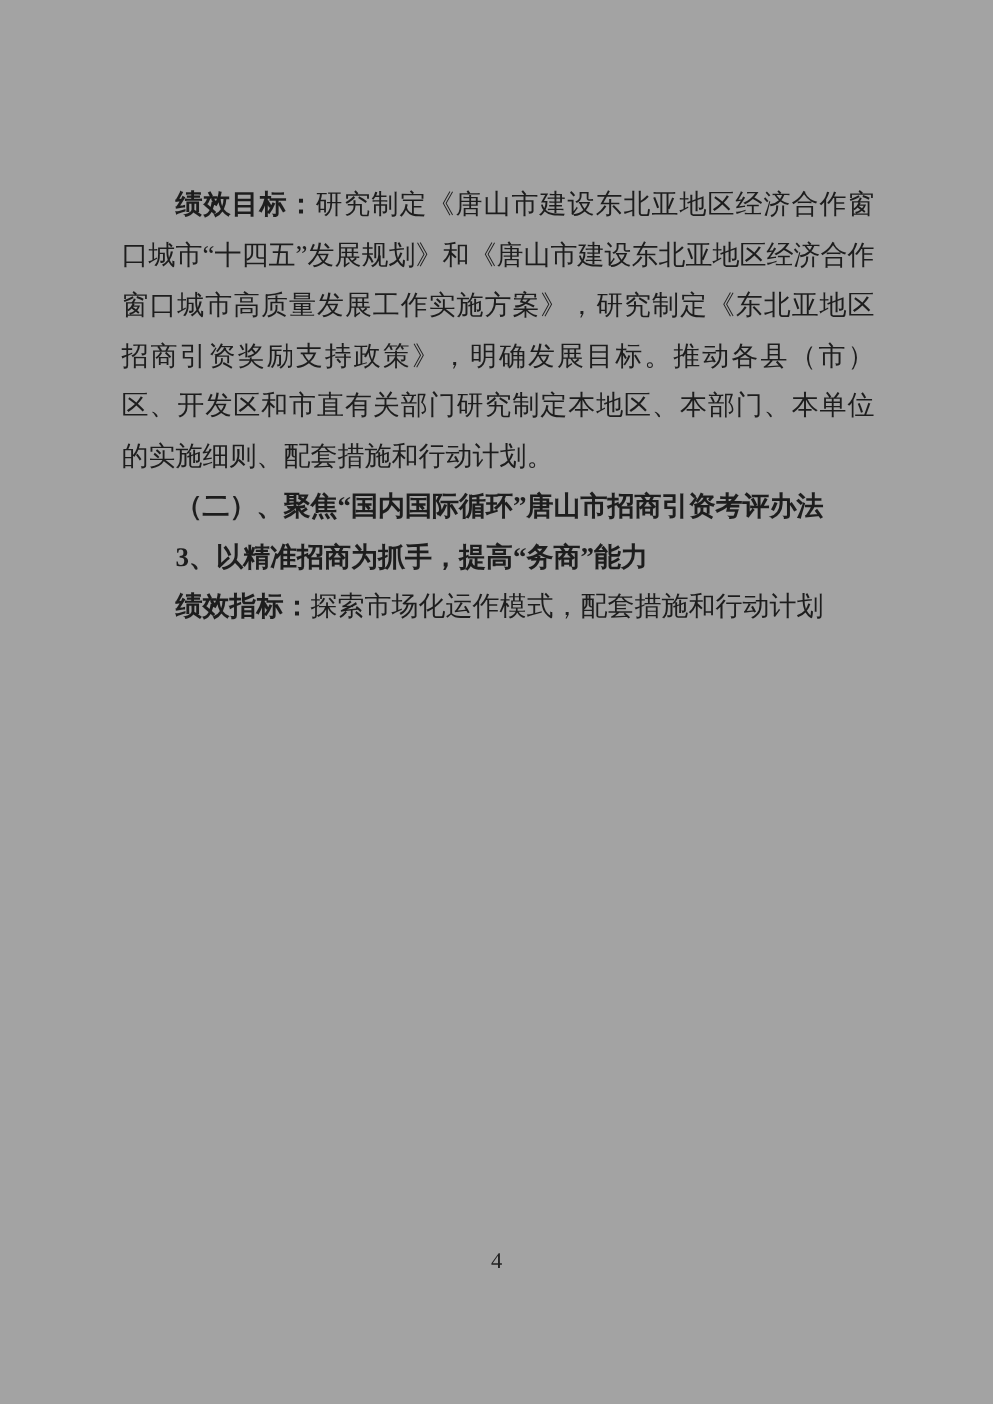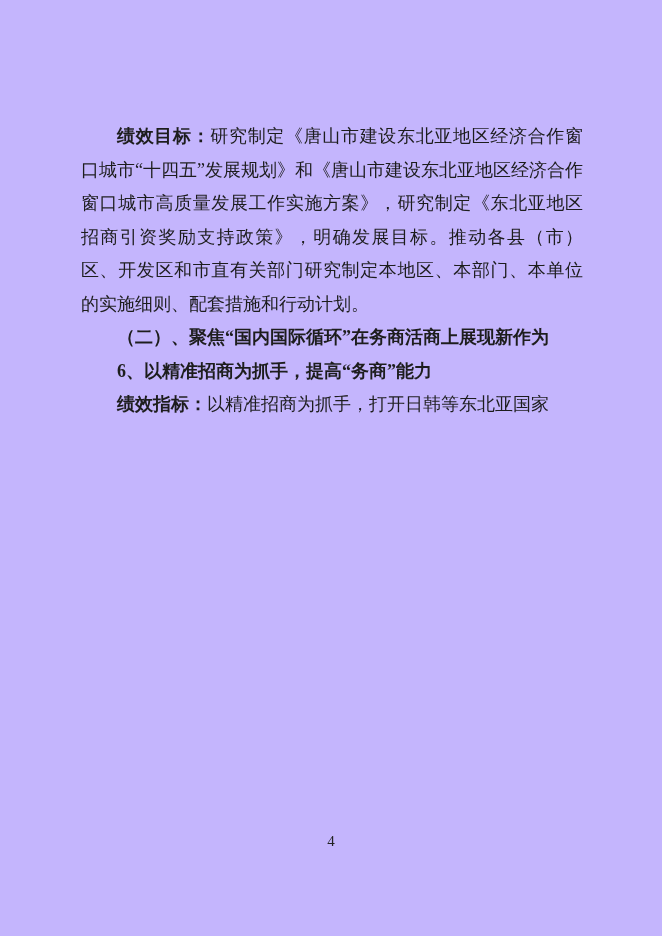--- a/index.html
+++ b/index.html
@@ -11,21 +11,21 @@
     width: 662px;
     height: 936px;
     position: relative;
     font-family: "Liberation Serif", "DejaVu Serif", serif;
     color: #1d1d1d;
     overflow: hidden;
   }
   .page {
     position: absolute;
     inset: 0;
-    background: #c4b5fd;
+    background: #a3a3a3;
   }
   .content {
     position: absolute;
     left: 81px;
     top: 120px;
     width: 502px;
   }
   .para {
     margin: 0;
     font-size: 18px;
@@ -62,24 +62,24 @@
 </head>
 <body>
 
 <div class="page">
 
   <div class="content">
 
     <p class="para"><span class="label">绩效目标：</span><span>研究制定《唐山市建设东北亚地区经济合作窗口城市“十四五”发展规划》和《唐山市建设东北亚地区经济合作窗口城市高质量发展工作实施方案》，研究制定《东北亚地区招商引资奖励支持政策》，明确发展目标。推动各县（市）区、开发区和市直有关部门研究制定本地区、本部门、本单位的实施细则、配套措施和行动计划。</span></p>
 
 
-    <p class="heading">（二）、聚焦“国内国际循环”在务商活商上展现新作为</p>
+    <p class="heading">（二）、聚焦“国内国际循环”唐山市招商引资考评办法</p>
 
-    <p class="heading">6、以精准招商为抓手，提高“务商”能力</p>
+    <p class="heading">3、以精准招商为抓手，提高“务商”能力</p>
 
 
-    <p class="para"><span class="label">绩效指标：</span><span>以精准招商为抓手，打开日韩等东北亚国家</span></p>
+    <p class="para"><span class="label">绩效指标：</span><span>探索市场化运作模式，配套措施和行动计划</span></p>
 
   </div>
 
   <div class="page-number">4</div>
 
 </div>
 
 </body></html>

